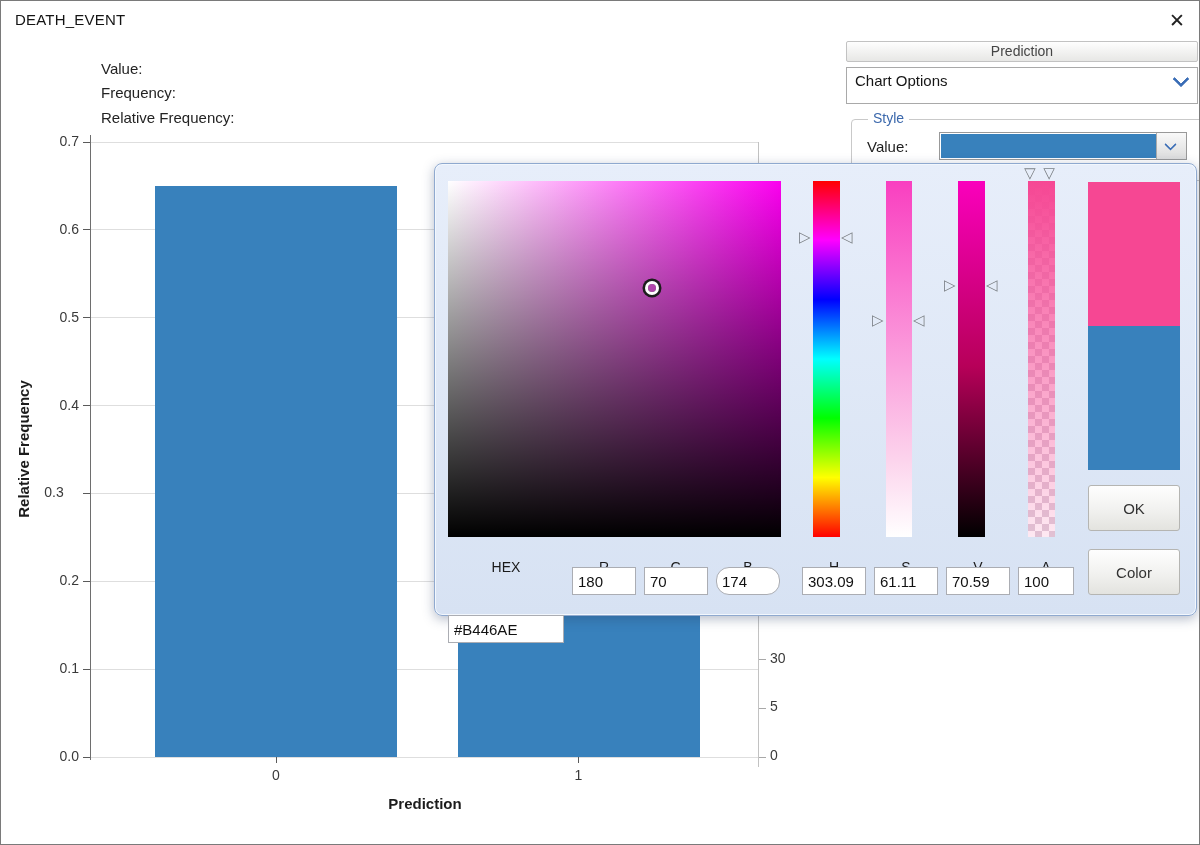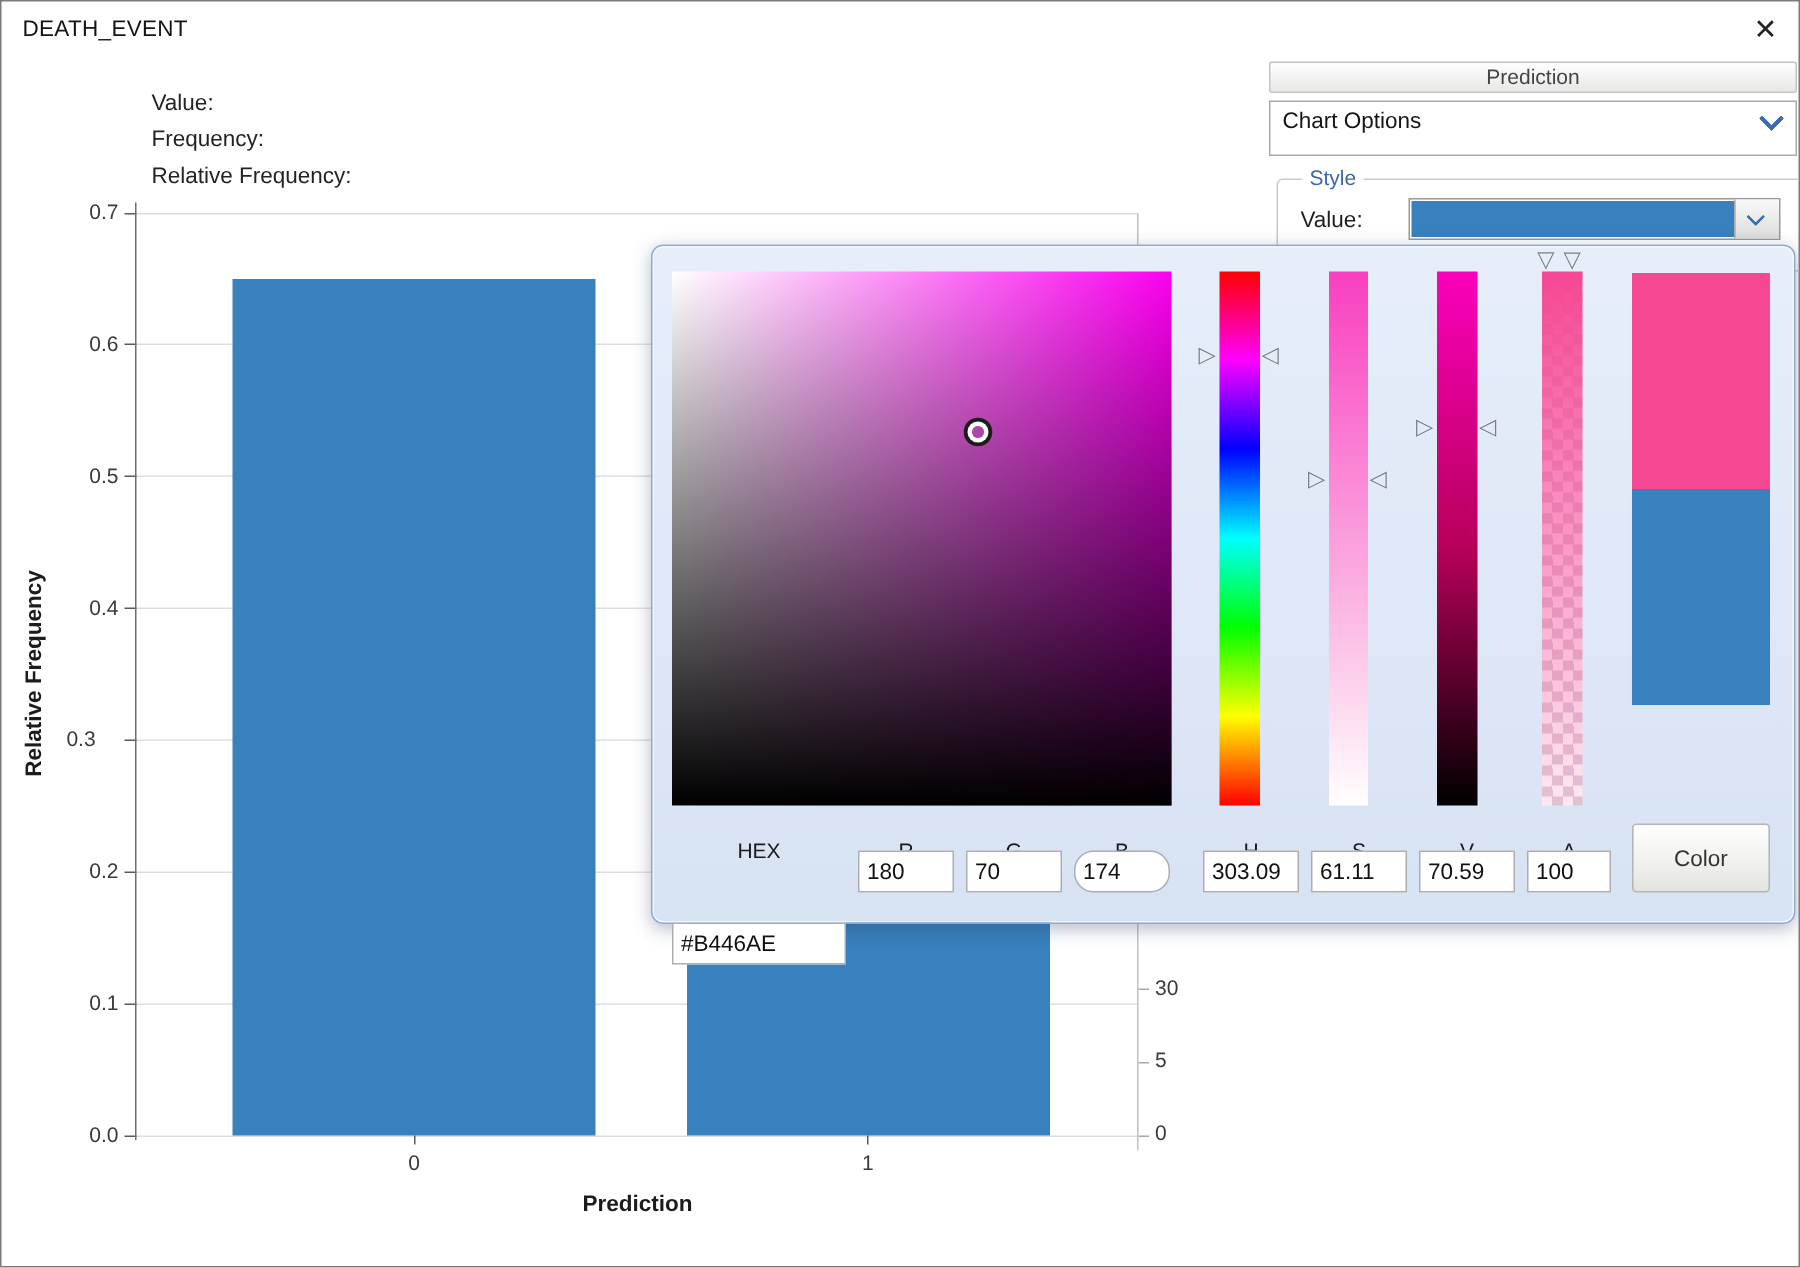--- a/index.html
+++ b/index.html
@@ -145,20 +145,21 @@
     <div class="abs sv-cursor"></div>
 
     <div class="abs slider slider-h"></div>
     <div class="abs slider slider-s"></div>
     <div class="abs slider slider-v"></div>
     <div class="abs slider slider-a"></div>
 
     <div class="abs preview" id="preview-new" style="top: 18px; height: 144px; background: rgb(246, 71, 147);"></div>
     <div class="abs preview" id="preview-current" style="top: 162px; height: 144px; background: rgb(56, 129, 188);"></div>
 
+    <button class="abs dlg-btn" style="top:321px">OK</button>
     <button class="abs dlg-btn" style="top:385px">Color</button>
 
     <div class="abs" id="fields-layer" style="left:0;top:0;width:761px;height:451px">
         <div class="abs fld-label" style="left: 13px; top: 379px; width: 116px;">HEX</div>
         <input class="fld-input" value="#B446AE" style="left: 13px; top: 403px; width: 116px; margin-top: 48px;">
         <div class="abs fld-label" style="left: 137px; top: 379px; width: 64px;">R</div>
         <input class="fld-input" value="180" style="left: 137px; top: 403px; width: 64px;">
         <div class="abs fld-label" style="left: 209px; top: 379px; width: 64px;">G</div>
         <input class="fld-input" value="70" style="left: 209px; top: 403px; width: 64px;">
         <div class="abs fld-label" style="left: 281px; top: 379px; width: 64px;">B</div>

